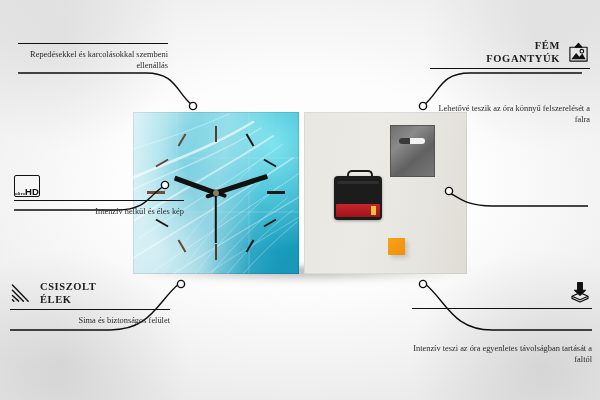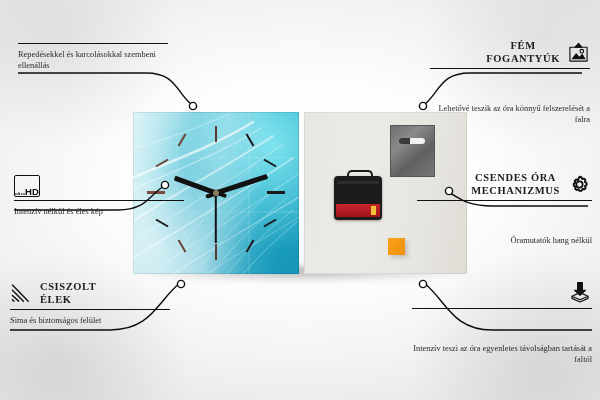--- a/index.html
+++ b/index.html
@@ -113,23 +113,23 @@
   .callout .title{
     font-size:10.5px;letter-spacing:.6px;color:#1b1b1b;line-height:12.5px;
     text-transform:uppercase;font-weight:700;
   }
   .callout .desc{
     font-size:8.4px;color:#2a2a2a;line-height:10.6px;margin-top:3px;padding-top:3px;
   }
   .callout .rule{height:1px;background:#111;margin-top:3px;}
   .callout.left .head{justify-content:flex-start;}
   .callout.left .title{text-align:left;}
-  .callout.left .desc{text-align:left;}
+  .callout.left .desc{text-align:right;}
   .callout.right .head{justify-content:flex-end;flex-direction:row;}
-  .callout.right .title{text-align:center;}
+  .callout.right .title{text-align:right;}
   .callout.right .desc{text-align:right;margin-top:32px;}
   .ico{width:23px;height:21px;flex:0 0 auto;display:block;}
   .hdbadge{
     width:24px;height:20px;border:1.3px solid #111;border-radius:2px;
     display:flex;flex-direction:row;align-items:flex-end;justify-content:center;
     line-height:1;flex:0 0 auto;
   }
   .hdbadge .u{font-size:4.2px;letter-spacing:.2px;font-weight:700;color:#111;}
   .hdbadge .h{font-size:9.5px;font-weight:700;color:#111;margin-top:.5px;
     font-family:"Liberation Sans",sans-serif;}
@@ -263,39 +263,20 @@
     <div class="head">
       <div class="hdbadge">
         <span class="u">ultra</span>
         <span class="h">HD</span>
       </div>
     </div>
     <div class="rule"></div>
     <div class="desc">Intenzív nélkül és éles kép</div>
   </div>
 
-  <div class="callout right" style="right:8px;top:172px;width:175px;">
-    <div class="head">
-      <div class="title">
-        <div>CSENDES ÓRA</div>
-        <div>MECHANIZMUS</div>
-      </div>
-      <svg class="ico" viewBox="0 0 24 24" style="width:25px;height:23px;">
-        <g fill="none" stroke="#111" stroke-width="1.9" stroke-linejoin="round">
-          <path d="M12,3.2 L13.8,3.6 L14.6,5.4 L16.5,5.0 L17.8,6.4 L17.2,8.2
-                   L18.9,9.3 L18.9,11.2 L17.3,12.3 L18.0,14.1 L16.8,15.5 L14.9,15.2
-                   L13.9,16.9 L12.0,17.1 L10.9,15.6 L9.1,16.2 L7.7,15.0 L8.1,13.1
-                   L6.4,12.1 L6.2,10.2 L7.8,9.1 L7.2,7.3 L8.5,5.9 L10.4,6.3 Z" transform="translate(0,1.2) scale(1.06) translate(-0.6,-0.6)"></path>
-          <circle cx="12" cy="12" r="3.3"></circle>
-        </g>
-      </svg>
-    </div>
-    <div class="rule"></div>
-    <div class="desc">Óramutatók hang nélkül</div>
-  </div>
 
   <div class="callout left" style="left:10px;top:281px;width:160px;">
     <div class="head">
       <svg class="ico" viewBox="0 0 24 22">
         <g stroke="#111" stroke-width="1.5" stroke-linecap="round">
           <path d="M2.5,2 L19,19"></path>
           <path d="M2.5,7.5 L14,19"></path>
           <path d="M2.5,13 L9,19"></path>
           <path d="M2.5,17.5 L4,19"></path>
         </g>

